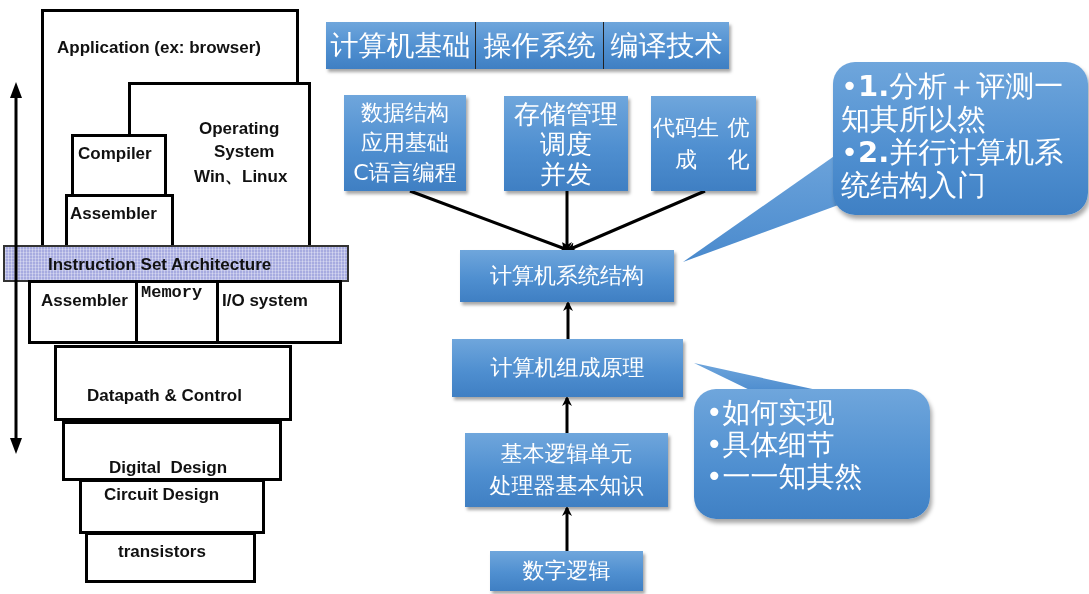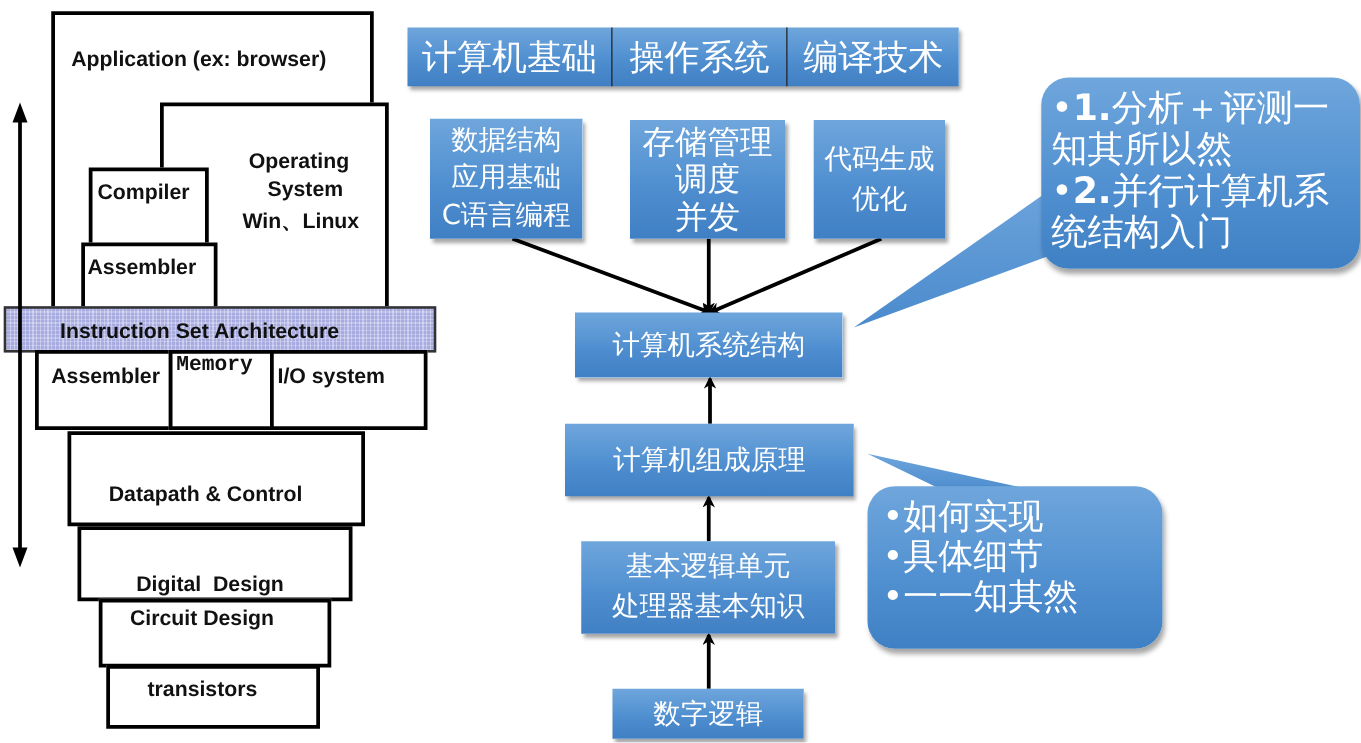--- a/index.html
+++ b/index.html
@@ -85,37 +85,37 @@
   <line x1="410" y1="191" x2="568" y2="250" stroke="#000" stroke-width="3" marker-end="url(#ah)"></line>
   <line x1="567" y1="191" x2="567" y2="250" stroke="#000" stroke-width="3" marker-end="url(#ah)"></line>
   <line x1="705" y1="191" x2="568" y2="250" stroke="#000" stroke-width="3" marker-end="url(#ah)"></line>
   <line x1="568" y1="339" x2="568" y2="303" stroke="#000" stroke-width="3" marker-end="url(#ah)"></line>
   <line x1="567" y1="433" x2="567" y2="398" stroke="#000" stroke-width="3" marker-end="url(#ah)"></line>
   <line x1="567" y1="551" x2="567" y2="508" stroke="#000" stroke-width="3" marker-end="url(#ah)"></line>
   <path d="M683,262 L850,145 L852,200 Z" fill="url(#tailg)"></path>
   <path d="M694,363 L760,395 L840,395 Z" fill="url(#tailg)"></path>
 </svg>
 
-<div class="abs blue" style="left:326px;top:22px;width:441px;height:47px;justify-content:flex-start;">
+<div class="abs blue" style="left:326px;top:22px;width:403px;height:47px;justify-content:flex-start;">
   <div style="width:163px;text-align:center;font-size:28px;border-right:1px solid #222;height:47px;line-height:47px;">计算机基础</div>
   <div style="width:139px;text-align:center;font-size:28px;border-right:1px solid #222;height:47px;line-height:47px;">操作系统</div>
   <div style="width:137px;text-align:center;font-size:28px;height:47px;line-height:47px;">编译技术</div>
 </div>
 
 <div class="abs blue" style="left:344px;top:95px;width:122px;height:96px;flex-direction:column;font-size:22px;line-height:30px;justify-content:center;">
   <div>数据结构</div>
   <div>应用基础</div>
   <div>C语言编程</div>
 </div>
 <div class="abs blue" style="left:504px;top:96px;width:124px;height:95px;flex-direction:column;font-size:26px;line-height:30px;">
   <div>存储管理</div>
   <div>调度</div>
   <div>并发</div>
 </div>
-<div class="abs blue" style="left:651px;top:96px;width:105px;height:95px;flex-direction:column;font-size:22px;line-height:32px;">
+<div class="abs blue" style="left:651px;top:96px;width:105px;height:95px;font-size:22px;line-height:32px;">
   <div>代码生成</div>
   <div>优化</div>
 </div>
 
 <div class="abs blue" style="left:460px;top:250px;width:214px;height:52px;font-size:22px;">计算机系统结构</div>
 <div class="abs blue" style="left:452px;top:339px;width:231px;height:58px;font-size:22px;">计算机组成原理</div>
 <div class="abs blue" style="left:465px;top:433px;width:203px;height:74px;flex-direction:column;font-size:22px;line-height:32px;">
   <div>基本逻辑单元</div>
   <div>处理器基本知识</div>
 </div>

